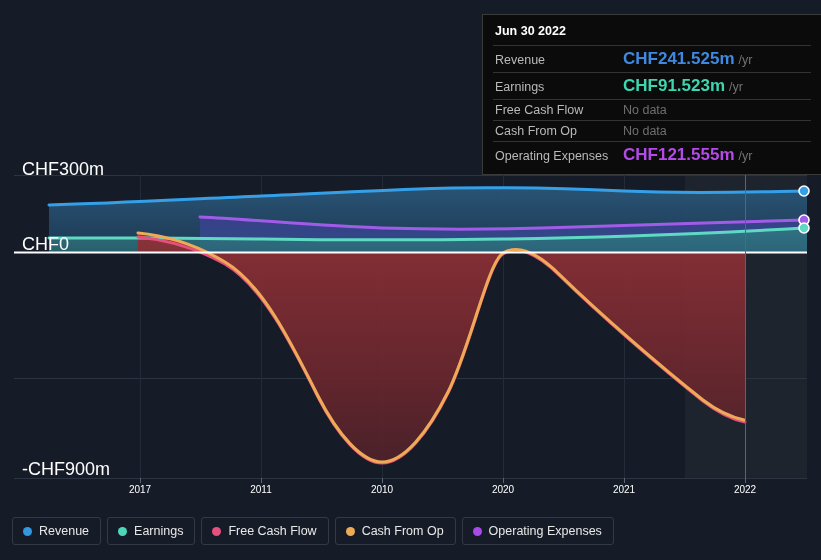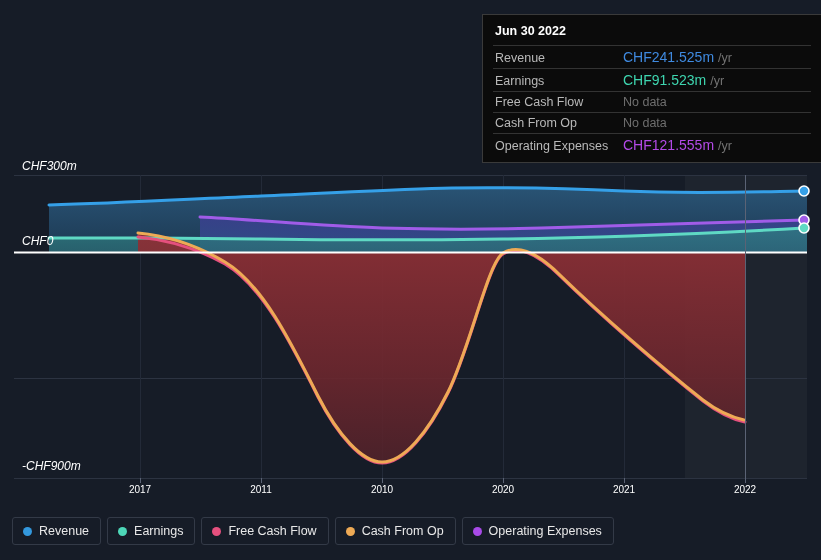--- a/index.html
+++ b/index.html
@@ -12,23 +12,22 @@
   #root { position: relative; width: 821px; height: 560px; background: #161c27; }
 
   
   #chart-area { position: absolute; left: 0; top: 0; width: 821px; height: 505px; }
   #chart-svg { position: absolute; left: 0; top: 0; }
 
   
   .y-label {
     position: absolute;
     color: #ffffff;
-    font-size: 12px;
+    font-size: 18px;
     white-space: nowrap;
-    font-style: italic;
   }
   #y-label-top    { left: 22px; top: 159px; }
   #y-label-zero   { left: 22px; top: 234px; }
   #y-label-bottom { left: 22px; top: 459px; }
 
   .x-label {
     position: absolute;
     color: #ffffff;
     font-size: 10px;
     transform: translateX(-50%);
@@ -60,21 +59,21 @@
     min-height: 17px;
   }
   .tt-row.no-border { border-top: none; }
   .tt-label {
     color: #b9b9b9;
     font-size: 12.5px;
     width: 128px;
     flex: 0 0 128px;
     white-space: nowrap;
   }
-  .tt-value { font-size: 14px; font-weight: normal; white-space: nowrap; }
+  .tt-value { font-size: 17px; font-weight: bold; white-space: nowrap; }
   .tt-suffix { color: #737373; font-size: 12.5px; font-weight: normal; margin-left: 4px; }
   .tt-nodata { color: #6f6f6f; font-size: 12.5px; font-weight: normal; }
 
   
   #legend {
     position: absolute;
     left: 12px; top: 517px;
     display: flex;
     gap: 6px;
   }

